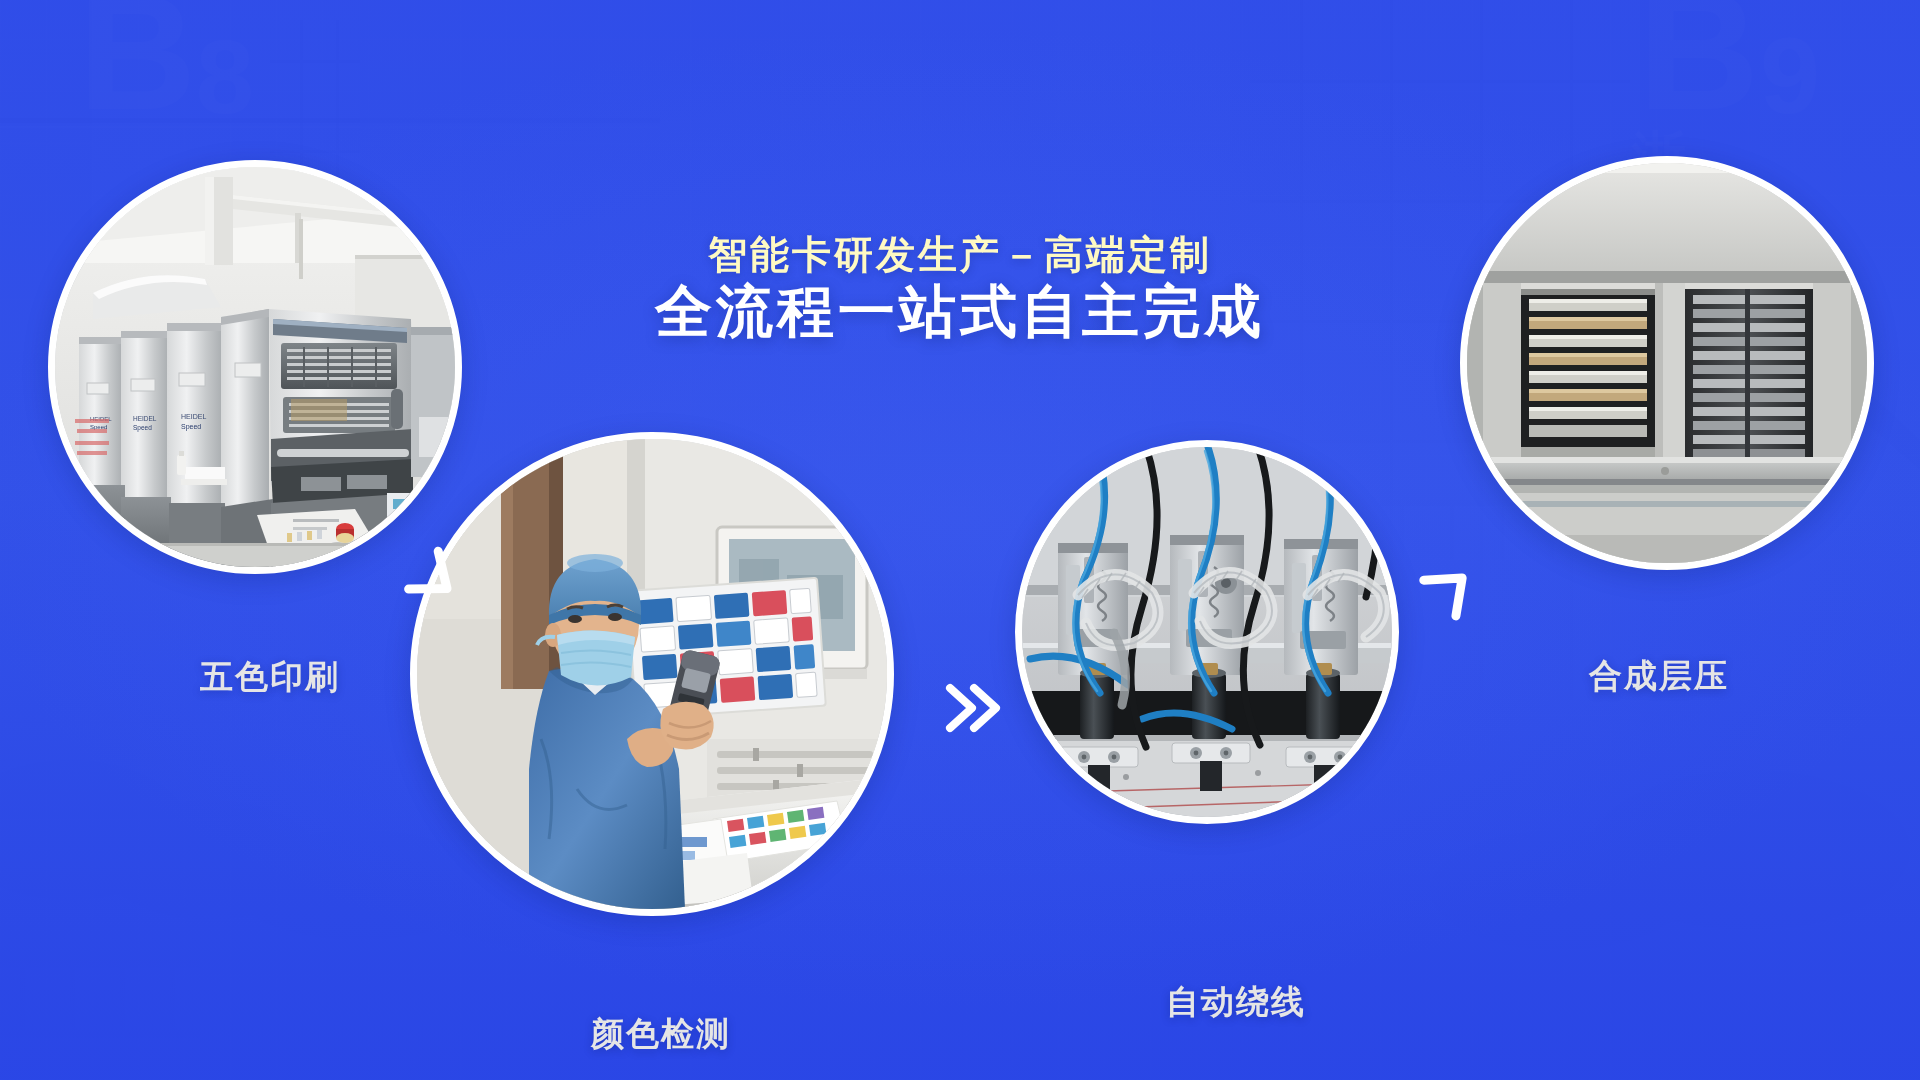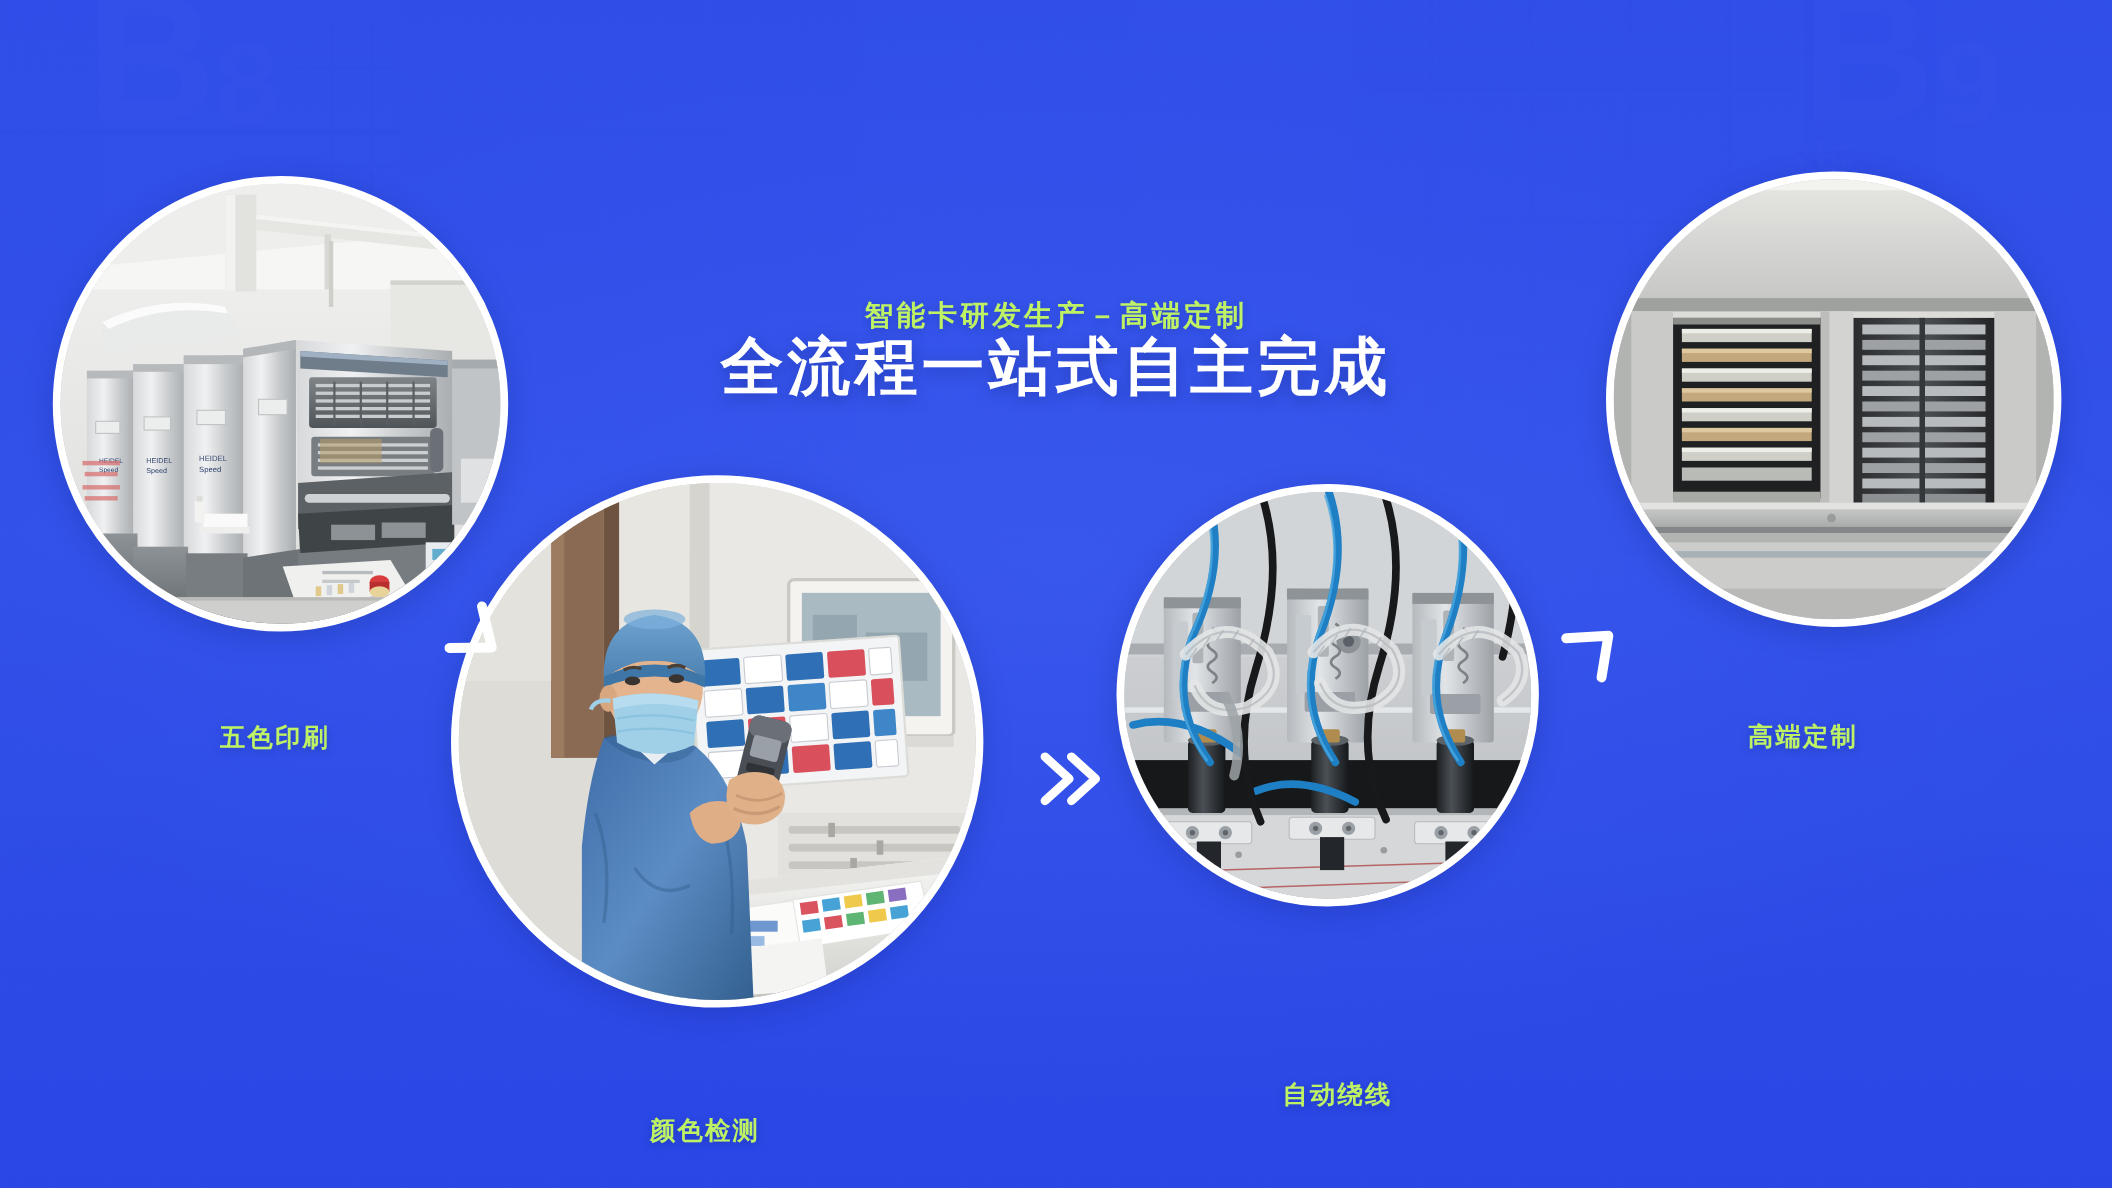--- a/index.html
+++ b/index.html
@@ -64,27 +64,26 @@
   .headline {
     position: absolute;
     left: 0;
     right: 0;
     top: 232px;
     text-align: center;
     z-index: 20;
     pointer-events: none;
   }
   .subtitle {
-    color: #bef264;
-    font-size: 26px;
+    color: #fef9c3;
+    font-size: 39px;
     font-weight: 700;
     letter-spacing: 3px;
     line-height: 1.2;
     text-shadow: 0 2px 8px rgba(14,30,110,0.30);
-    margin-top: 39px;
   }
   .title {
     color: #ffffff;
     font-size: 57px;
     font-weight: 700;
     letter-spacing: 4px;
     line-height: 1.15;
     text-shadow: 0 3px 14px rgba(10,26,100,0.35);
   }
 
@@ -100,22 +99,22 @@
   }
   .circle > svg {
     display: block;
     width: 100%;
     height: 100%;
   }
 
   
   .step-label {
     position: absolute;
-    color: #bef264;
-    font-size: 23px;
+    color: #e5e5e5;
+    font-size: 33px;
     font-weight: 700;
     letter-spacing: 2px;
     white-space: nowrap;
     text-shadow: 0 2px 9px rgba(12,28,105,0.33);
     z-index: 22;
   }
 
   
   .chev {
     position: absolute;
@@ -839,15 +838,15 @@
       </g>
     </svg>
   </div>
 
   <div class="step-label" style="left:200px; top:655px;">五色印刷</div>
 
   <div class="step-label" style="left:591px; top:1012px;">颜色检测</div>
 
   <div class="step-label" style="left:1166px; top:980px;text-align:center;">自动绕线</div>
 
-  <div class="step-label" style="left:1589px; top:654px;">高端定制</div>
+  <div class="step-label" style="left:1589px; top:654px;">合成层压</div>
 
 </div>
 
 </body></html>

